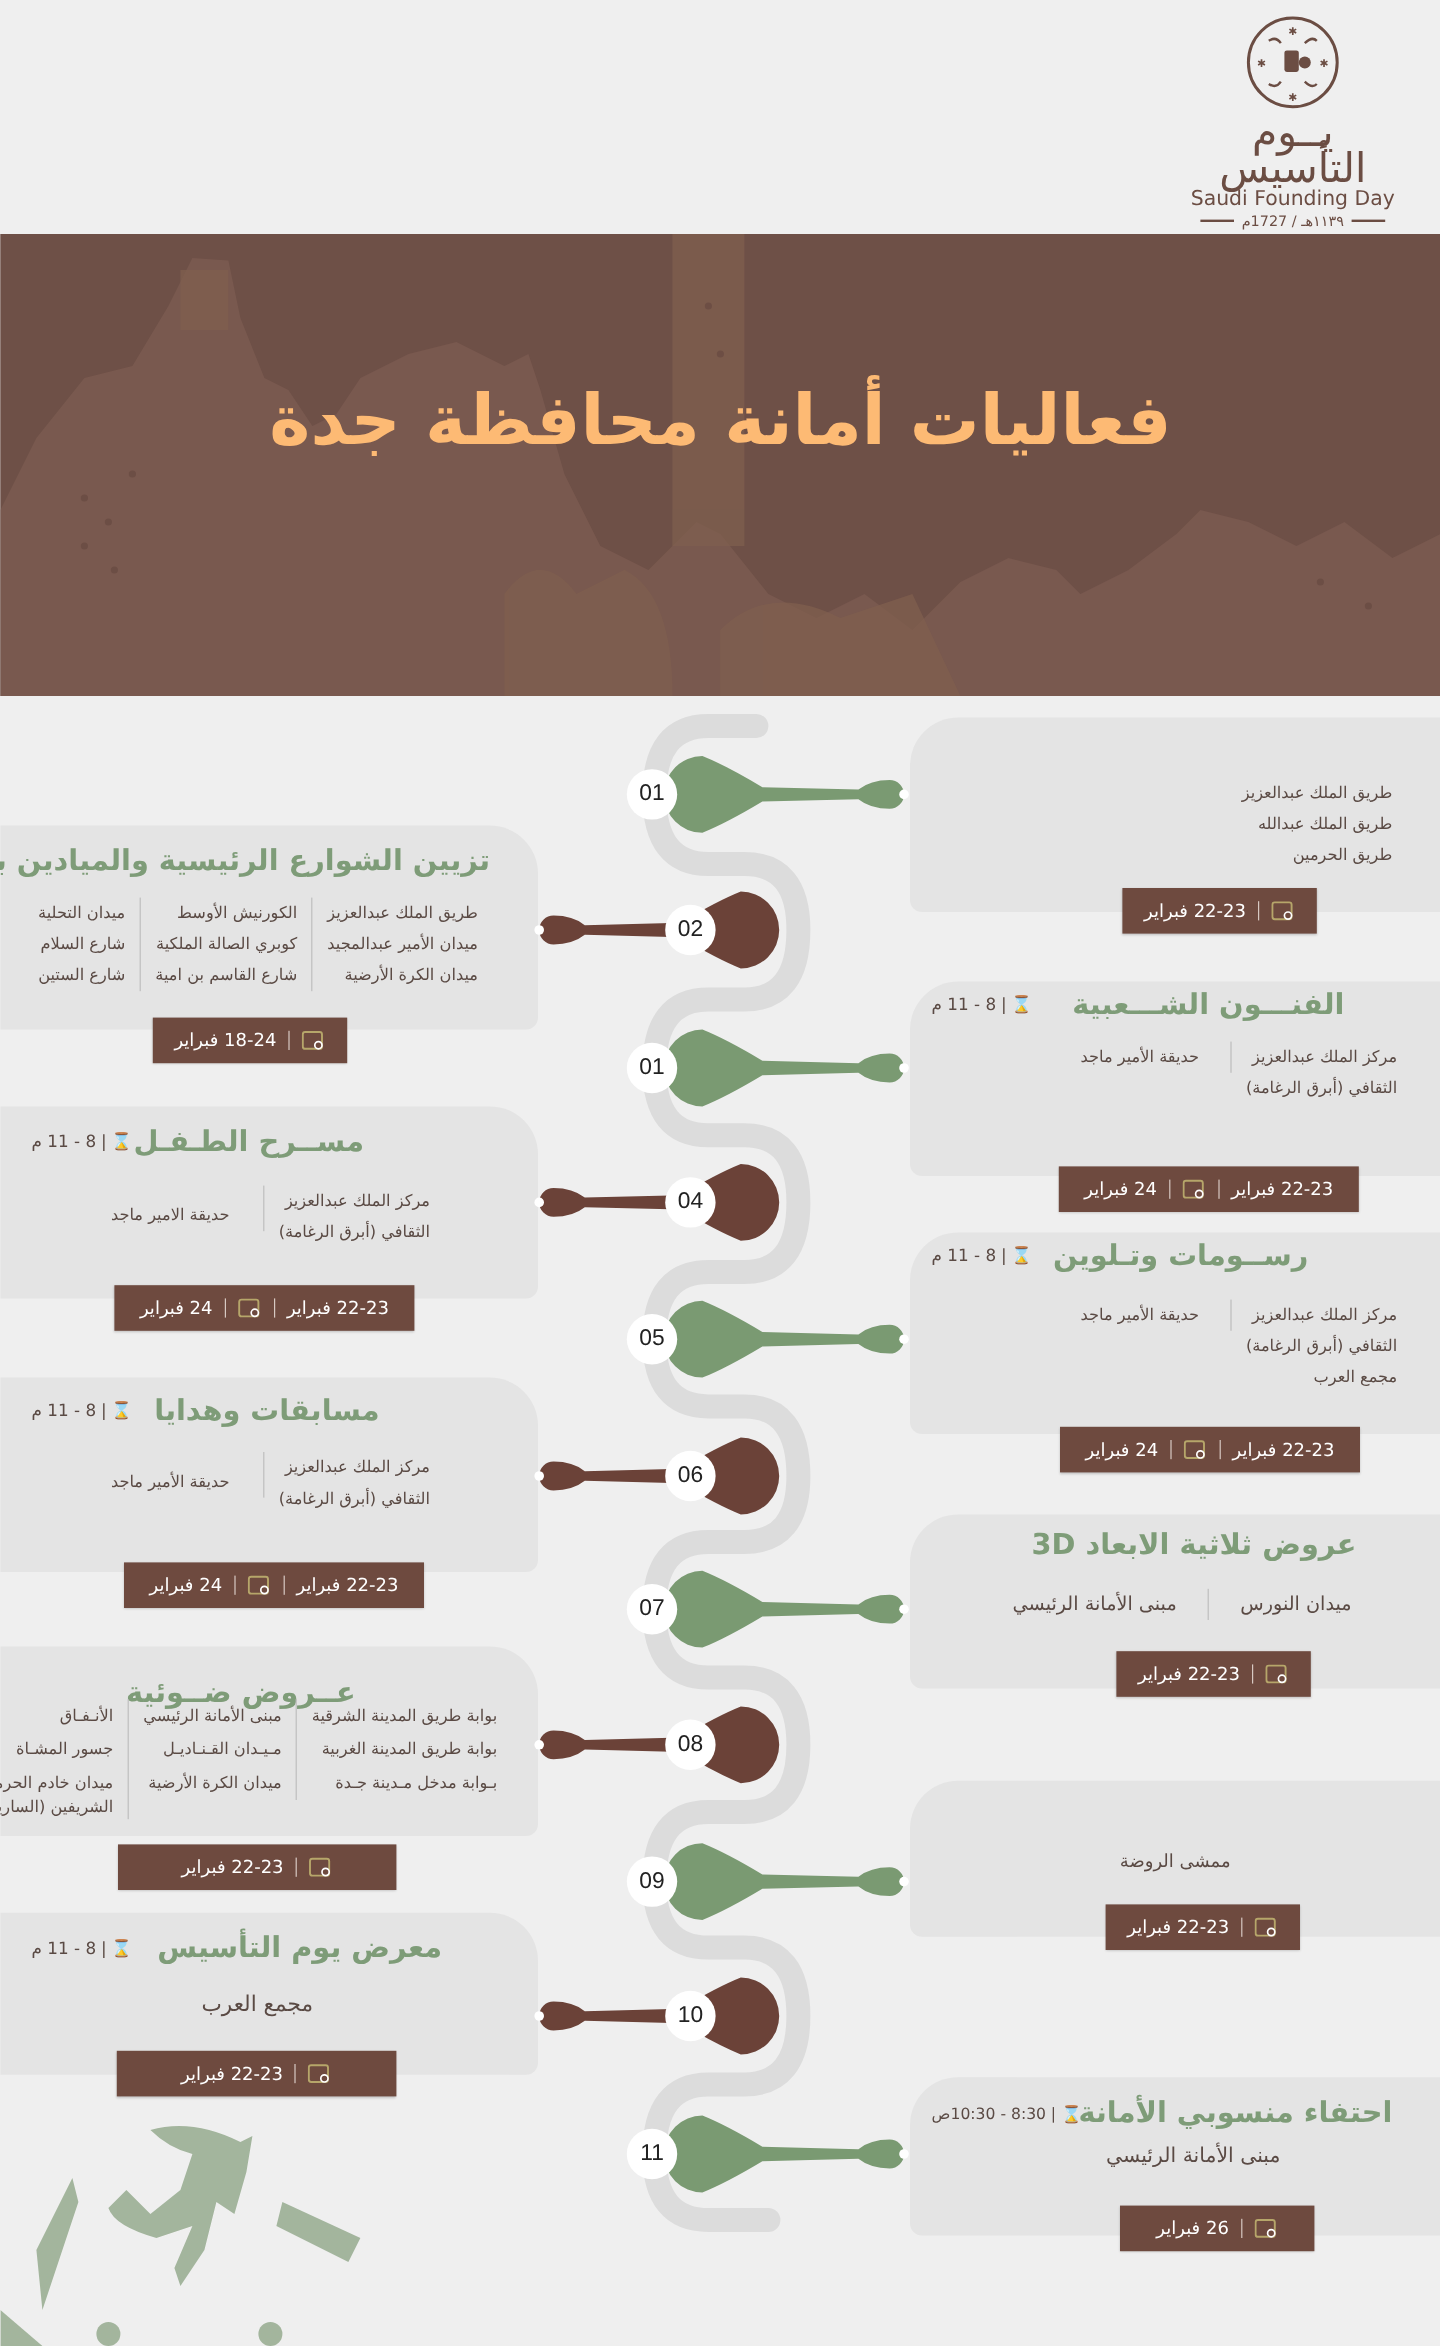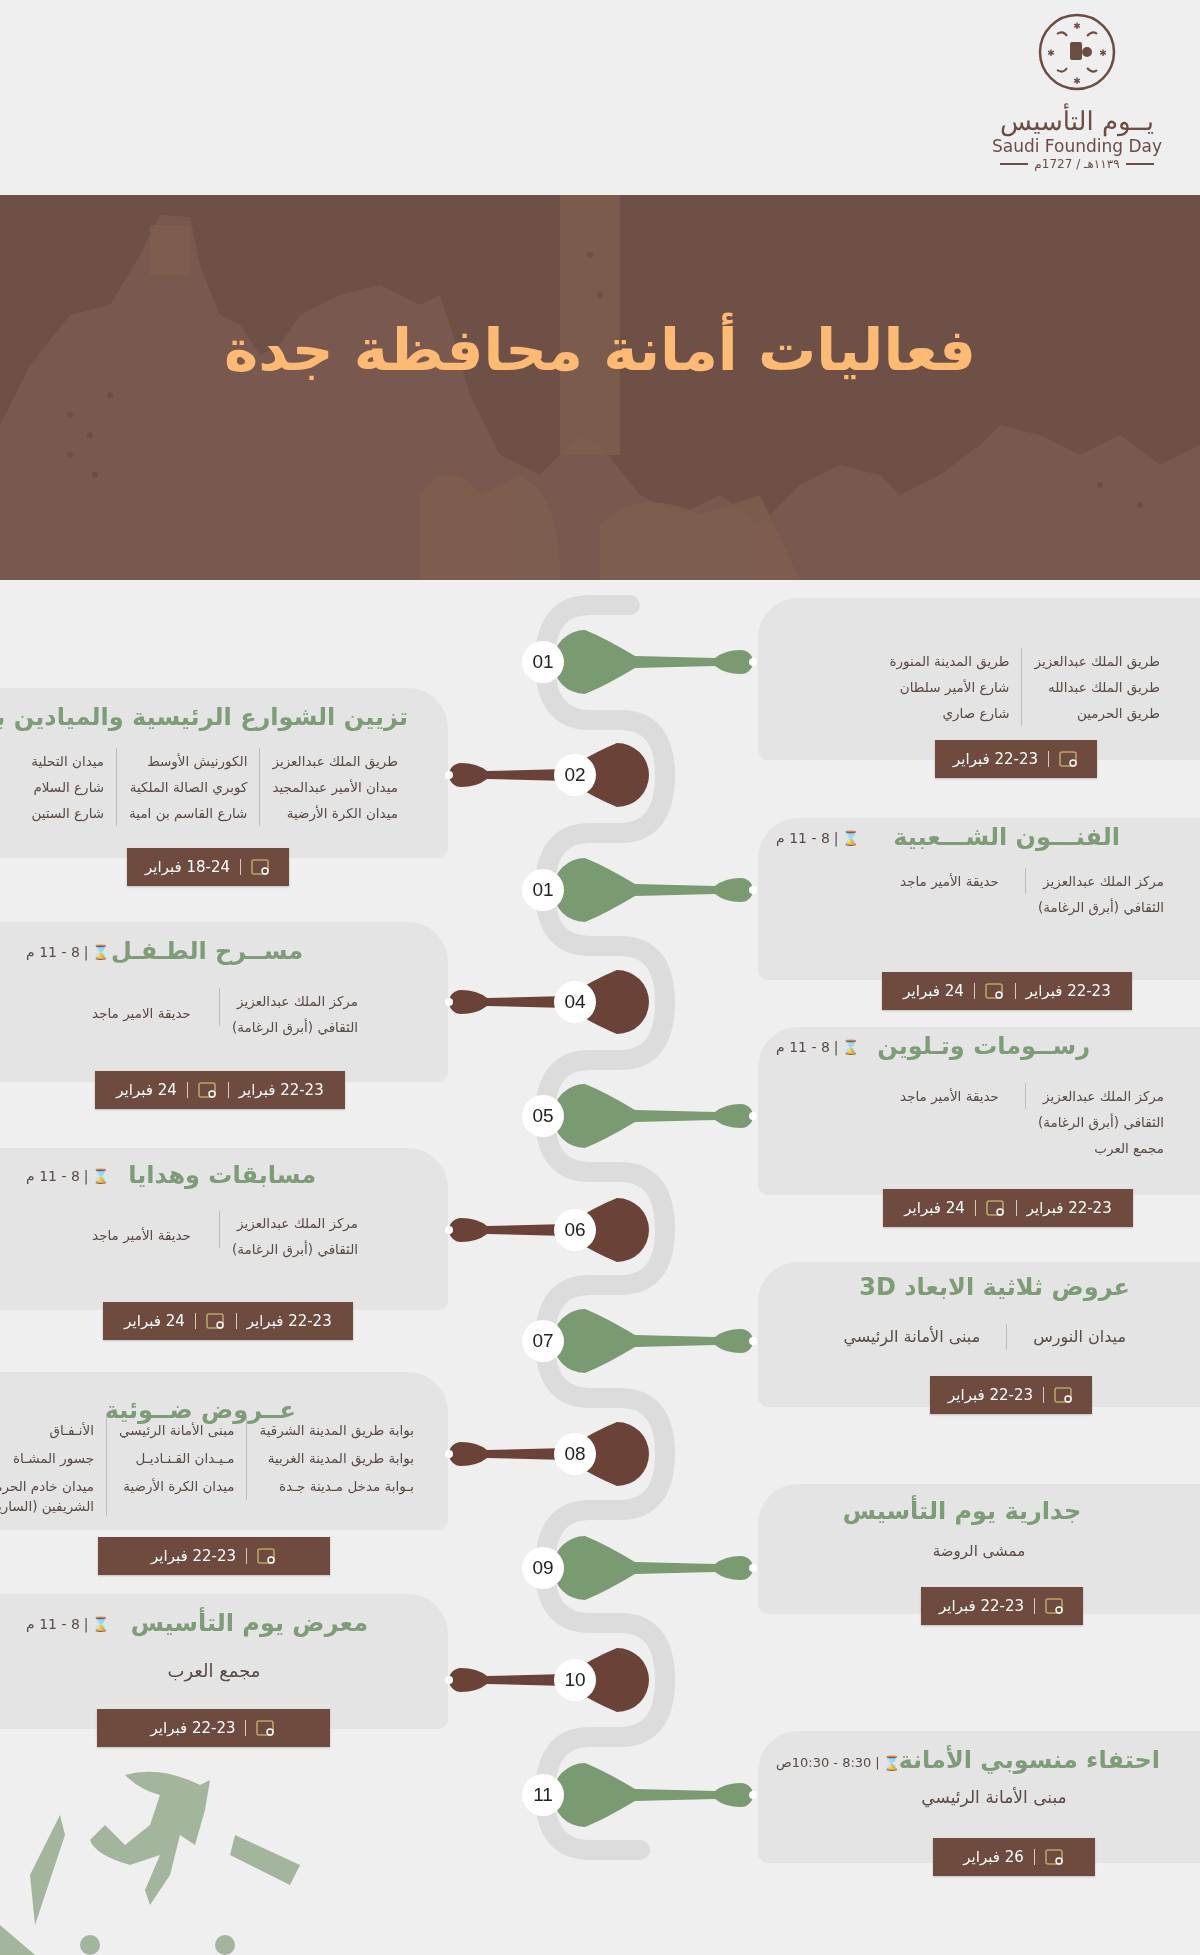--- a/index.html
+++ b/index.html
@@ -6,21 +6,21 @@
   html, body { width: 1200px; height: 1955px; background: #efefef; overflow: hidden; }
   body { position: relative; font-family: "DejaVu Sans", sans-serif; direction: rtl; color: #5a4a44; }
 
   
   .header { position: absolute; left: 0; top: 0; width: 1200px; height: 195px; background: #efefef; }
   .jeddah-logo { position: absolute; left: 60px; top: 32px; width: 245px; height: 130px; direction: ltr; }
   .jeddah-logo .mark { position: absolute; left: 105px; top: 0; width: 130px; height: 130px; }
   .jeddah-logo .words { position: absolute; left: 0; top: 30px; width: 95px; text-align: right; direction: rtl; color: #6b4d43; font-size: 34px; line-height: 40px; }
   .founding-logo { position: absolute; right: 28px; top: 12px; width: 190px; height: 170px; text-align: center; color: #6b4d43; }
   .founding-logo .emblem { width: 80px; height: 80px; margin: 0 auto; }
-  .founding-logo .ar { font-family: "DejaVu Serif", serif; font-size: 26px; line-height: 30px; margin-top: 10px; }
+  .founding-logo .ar { font-family: "DejaVu Serif", serif; font-size: 34px; line-height: 30px; margin-top: 0; }
   .founding-logo .en { font-family: "DejaVu Sans", sans-serif; font-size: 17px; line-height: 20px; direction: ltr; }
   .founding-logo .yr { font-size: 12px; line-height: 16px; display: flex; align-items: center; justify-content: center; gap: 6px; }
   .founding-logo .yr::before, .founding-logo .yr::after { content: ""; width: 28px; height: 2px; background: #6b4d43; display: block; }
 
   
   .hero { position: absolute; left: 0; top: 195px; width: 1200px; height: 385px; background: #6e5047; overflow: hidden; }
   .hero svg.bg { position: absolute; left: 0; top: 0; }
   .hero .t1 { position: absolute; left: 0; right: 0; top: 120px; text-align: center; color: #fdba74; font-size: 58px; font-weight: bold; line-height: 70px; }
   .hero .t2 { position: absolute; left: 0; right: 0; top: 205px; text-align: center; color: #fff; font-size: 52px; line-height: 64px; }
 
@@ -107,25 +107,20 @@
   <path d="M630 25 L590 25 Q545 25 545 82 Q545 140 590 140 L620 140 Q665 140 665 195 Q665 253 620 253 L590 253 Q545 253 545 310 Q545 366 590 366 L620 366 Q665 366 665 422 Q665 480 620 480 L590 480 Q545 480 545 536 Q545 592 590 592 L620 592 Q665 592 665 650 Q665 705 620 705 L590 705 Q545 705 545 761 Q545 818 590 818 L620 818 Q665 818 665 874 Q665 930 620 930 L590 930 Q545 930 545 988 Q545 1043 590 1043 L620 1043 Q665 1043 665 1100 Q665 1157 620 1157 L590 1157 Q545 1157 545 1215 Q545 1270 590 1270 L640 1270" fill="none" stroke="#dcdcdc" stroke-width="20" stroke-linecap="round"></path>
 </svg>
 
 <div class="card right" style="top:598px;width:442px;height:162px;">
   <div class="cols" style="right:28px;top:50px;">
     <div class="col">
       <div>طريق الملك عبدالعزيز</div>
       <div>طريق الملك عبدالله</div>
       <div>طريق الحرمين</div>
     </div>
-    <div class="col">
-      <div>طريق المدينة المنورة</div>
-      <div>شارع الأمير سلطان</div>
-      <div>شارع صاري</div>
-    </div>
   </div>
 </div>
 <div class="badge" style="left:935px;top:740px;width:162px;">
   <svg class="cal" viewBox="0 0 20 18">
       <rect x="1" y="2" width="16" height="14" rx="2" fill="none" stroke="#b6a66a" stroke-width="1.6"></rect>
       <circle cx="14" cy="13" r="3" fill="#6e4a3f" stroke="#fff" stroke-width="1.4"></circle>
     </svg>
   <span class="sep"></span>
   <span>22-23 فبراير</span>
 </div>
@@ -316,21 +311,20 @@
 <div class="badge" style="left:98px;top:1537px;width:232px;">
   <svg class="cal" viewBox="0 0 20 18">
       <rect x="1" y="2" width="16" height="14" rx="2" fill="none" stroke="#b6a66a" stroke-width="1.6"></rect>
       <circle cx="14" cy="13" r="3" fill="#6e4a3f" stroke="#fff" stroke-width="1.4"></circle>
     </svg>
   <span class="sep"></span>
   <span>22-23 فبراير</span>
 </div>
 
 <div class="card right" style="top:1484px;width:442px;height:130px;">
-  <div class="title" style="right:34px;top:12px;left:0;text-align:center;">جدارية يوم التأسيس</div>
   <div class="single" style="top:58px;font-size:15px;">ممشى الروضة</div>
 </div>
 <div class="badge" style="left:921px;top:1587px;width:162px;">
   <svg class="cal" viewBox="0 0 20 18">
       <rect x="1" y="2" width="16" height="14" rx="2" fill="none" stroke="#b6a66a" stroke-width="1.6"></rect>
       <circle cx="14" cy="13" r="3" fill="#6e4a3f" stroke="#fff" stroke-width="1.4"></circle>
     </svg>
   <span class="sep"></span>
   <span>22-23 فبراير</span>
 </div>

